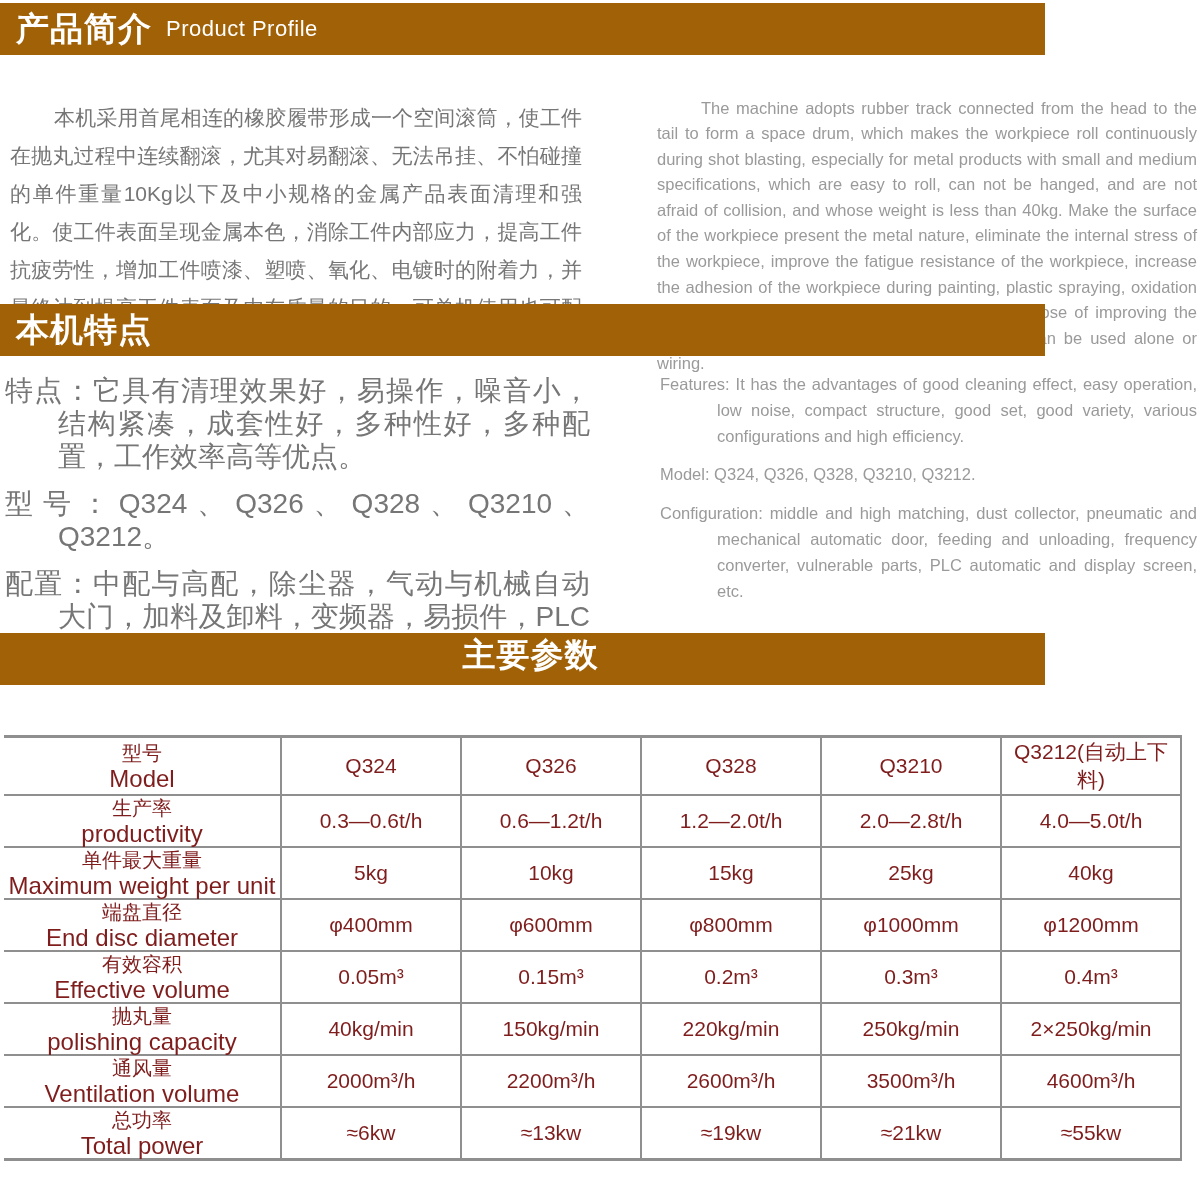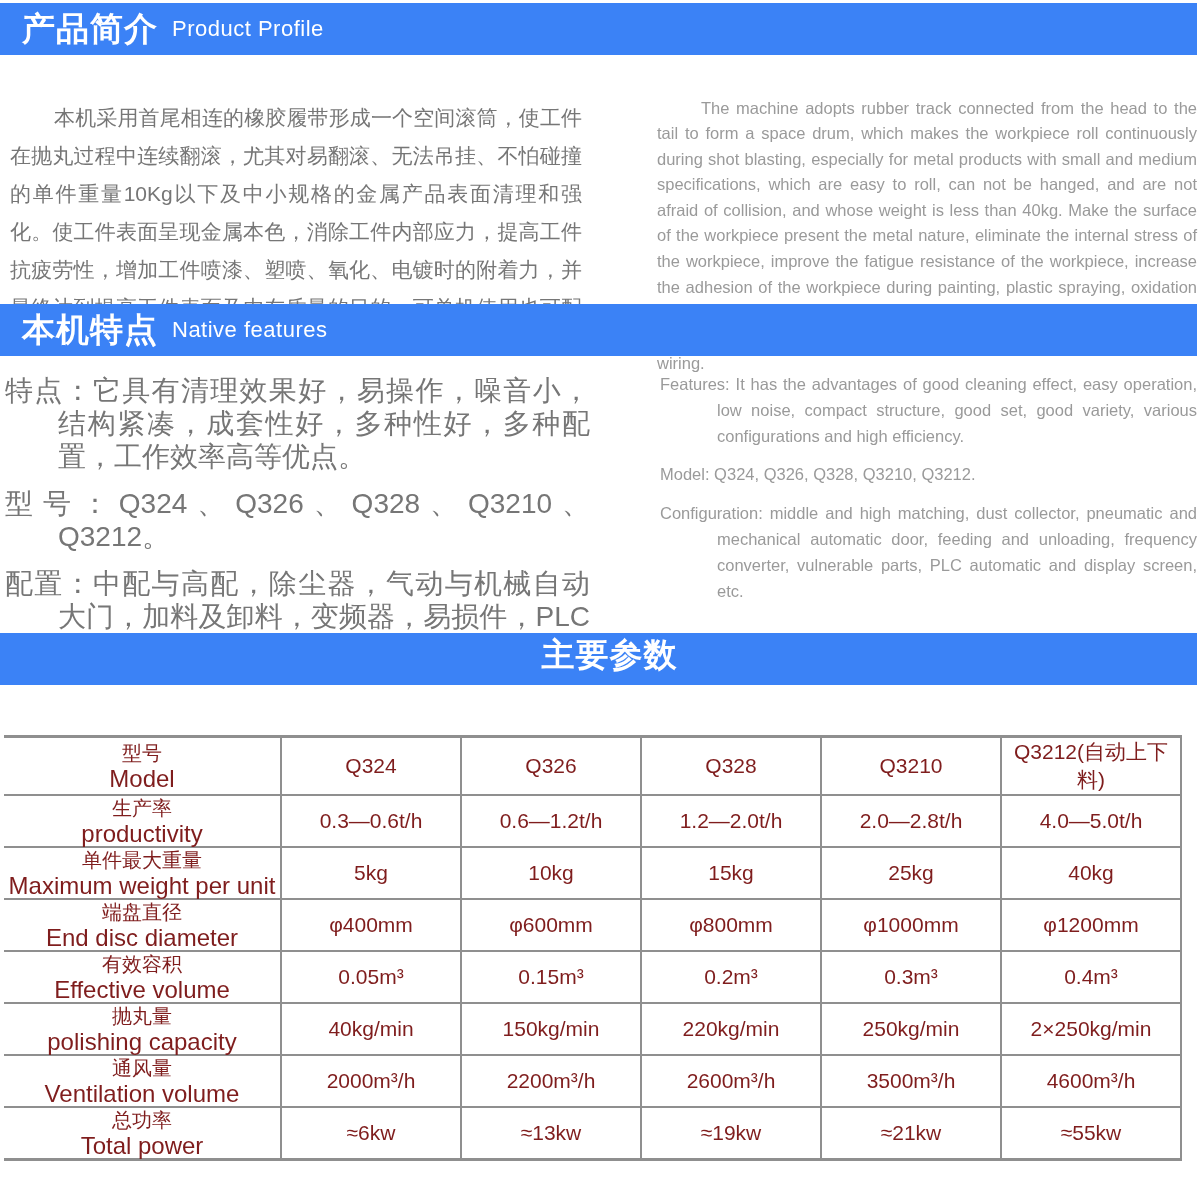--- a/index.html
+++ b/index.html
@@ -2,23 +2,23 @@
 <html><head>
 <meta charset="utf-8">
 <style>
   html,body { margin:0; padding:0; }
   body {
     width:1200px; height:1181px; position:relative; background:#ffffff;
     font-family:"Liberation Sans", sans-serif;
     overflow:hidden;
   }
   .band {
-    position:absolute; left:0; width:1197px; height:52px;
-    background:#3b82f6; color:#ffffff;
-    display:flex; align-items:center; padding-left:22px; box-sizing:border-box;
+    position:absolute; left:0; width:1045px; height:52px;
+    background:#a16207; color:#ffffff;
+    display:flex; align-items:center; padding-left:16px; box-sizing:border-box;
   }
   .band .zh { font-size:33px; font-weight:700; letter-spacing:1px; }
   .band .en { font-size:22px; font-weight:300; margin-left:14px; letter-spacing:0.5px; }
   #band-profile { top:3px; }
   #band-features { top:304px; }
   #band-parameters { top:633px;flex-direction:column; }
 
   .cn-para {
     position:absolute; left:10px; top:78px; width:572px;
     font-size:21px; line-height:38px; color:#767676;
@@ -64,21 +64,20 @@
 <div class="band" id="band-profile">
   <span class="zh">产品简介</span>
   <span class="en">Product Profile</span>
 </div>
 
 <p class="cn-para">本机采用首尾相连的橡胶履带形成一个空间滚筒，使工件在抛丸过程中连续翻滚，尤其对易翻滚、无法吊挂、不怕碰撞的单件重量10Kg以下及中小规格的金属产品表面清理和强化。使工件表面呈现金属本色，消除工件内部应力，提高工件抗疲劳性，增加工件喷漆、塑喷、氧化、电镀时的附着力，并最终达到提高工件表面及内在质量的目的。可单机使用也可配线使用。</p>
 <p class="en-para">The machine adopts rubber track connected from the head to the tail to form a space drum, which makes the workpiece roll continuously during shot blasting, especially for metal products with small and medium specifications, which are easy to roll, can not be hanged, and are not afraid of collision, and whose weight is less than 40kg. Make the surface of the workpiece present the metal nature, eliminate the internal stress of the workpiece, improve the fatigue resistance of the workpiece, increase the adhesion of the workpiece during painting, plastic spraying, oxidation and electroplating, and ultimately achieve the purpose of improving the surface and internal quality of the workpiece. It can be used alone or wiring.</p>
 
 <div class="band" id="band-features">
   <span class="zh">本机特点</span>
-  <span class="en">Native features</span>
 </div>
 
 <div class="feat-zh">
   <p class="feat-item"><span>特点：</span><span>它具有清理效果好，易操作，噪音小，结构紧凑，成套性好，多种性好，多种配置，工作效率高等优点。</span></p>
   <p class="feat-item"><span>型号：</span><span>Q324、Q326、Q328、Q3210、Q3212。</span></p>
   <p class="feat-item"><span>配置：</span><span>中配与高配，除尘器，气动与机械自动大门，加料及卸料，变频器，易损件，PLC全自动及显示屏等。</span></p>
 </div>
 
 <div class="feat-en">
   <p class="feat-item"><span>Features:</span><span> It has the advantages of good cleaning effect, easy operation, low noise, compact structure, good set, good variety, various configurations and high efficiency.</span></p>

